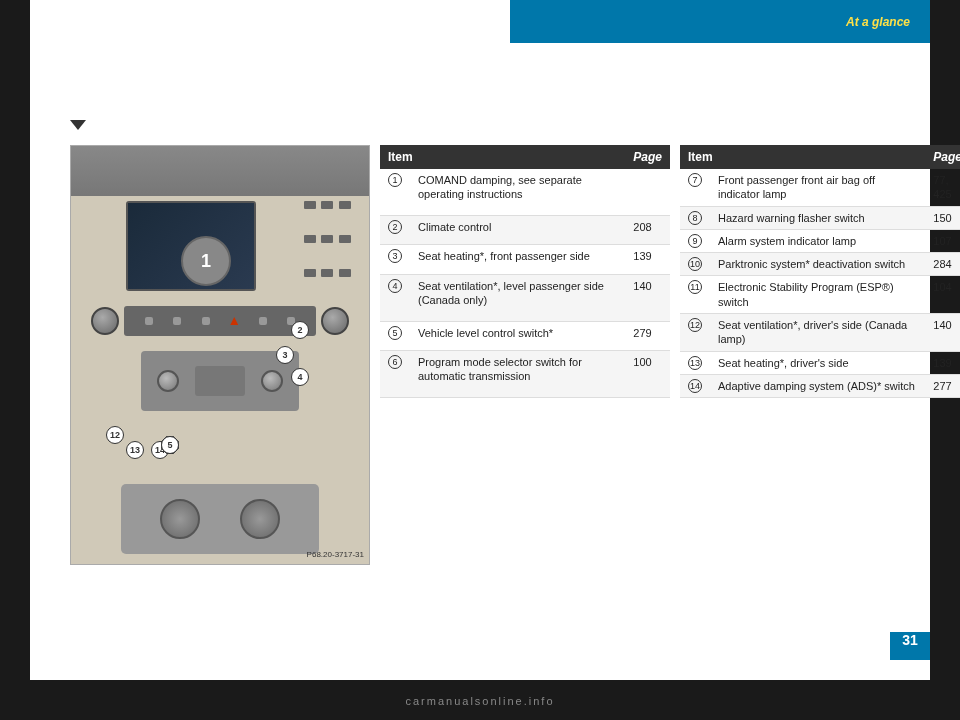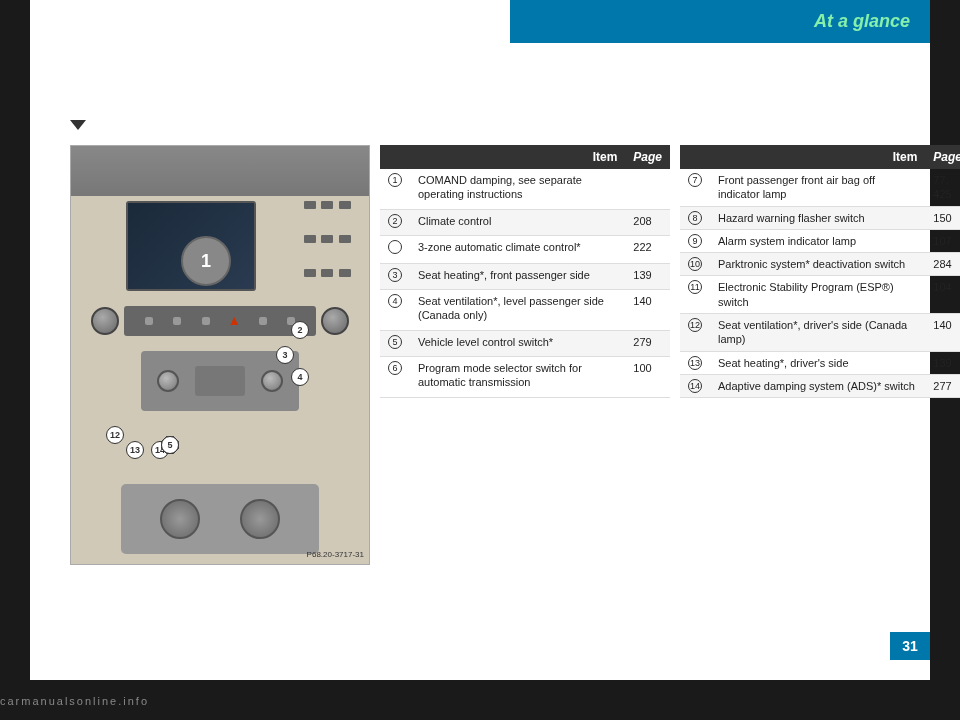--- a/index.html
+++ b/index.html
@@ -36,22 +36,22 @@
       width: 420px;
       height: 43px;
       background: #0077aa;
       display: flex;
       align-items: center;
       justify-content: flex-end;
       padding-right: 20px;
     }
 
     .header-title {
-      color: #86efac;
-      font-size: 18px;
+      color: #fde047;
+      font-size: 12px;
       font-weight: bold;
       font-style: italic;
     }
 
     
     .down-arrow {
       position: absolute;
       top: 120px;
       left: 40px;
       width: 0;
@@ -207,21 +207,21 @@
     .item-table {
       flex: 1;
       border-collapse: collapse;
       font-size: 11px;
     }
 
     .item-table th {
       background: #333;
       color: #fff;
       padding: 5px 8px;
-      text-align: right;
+      text-align: left;
       font-weight: bold;
       font-size: 12px;
     }
 
     .item-table th.page-col {
       text-align: right;
       width: 40px;
       font-style: italic;
     }
 
@@ -264,37 +264,38 @@
 
     
     .page-badge {
       position: absolute;
       bottom: 20px;
       right: 0;
       width: 40px;
       height: 28px;
       background: #0077aa;
       display: flex;
-      align-items: center;
+      align-items: flex-start;
       justify-content: center;
       color: #fff;
       font-weight: bold;
       font-size: 14px;
     }
 
     
     .bottom-logo {
       position: absolute;
       bottom: 0;
       left: 0;
       width: 960px;
       height: 38px;
       background: #1a1a1a;
       display: flex;
       align-items: center;
+      justify-content: center;
     }
 
     .logo-text {
       color: #888;
       font-size: 11px;
       letter-spacing: 2px;
     }
   </style>
 </head>
 <body>
@@ -391,25 +392,20 @@
       <td class="num-cell"><span class="circled-num">1</span></td>
       <td>COMAND damping, see separate operating instructions</td>
       <td class="page-num"></td>
     </tr>
           <tr>
       <td class="num-cell"><span class="circled-num">2</span></td>
       <td>Climate control</td>
       <td class="page-num">208</td>
     </tr>
           <tr>
-      <td class="num-cell"><span class="circled-num"></span></td>
-      <td>3-zone automatic climate control*</td>
-      <td class="page-num">222</td>
-    </tr>
-          <tr>
       <td class="num-cell"><span class="circled-num">3</span></td>
       <td>Seat heating*, front passenger side</td>
       <td class="page-num">139</td>
     </tr>
           <tr>
       <td class="num-cell"><span class="circled-num">4</span></td>
       <td>Seat ventilation*, level passenger side (Canada only)</td>
       <td class="page-num">140</td>
     </tr>
           <tr>

